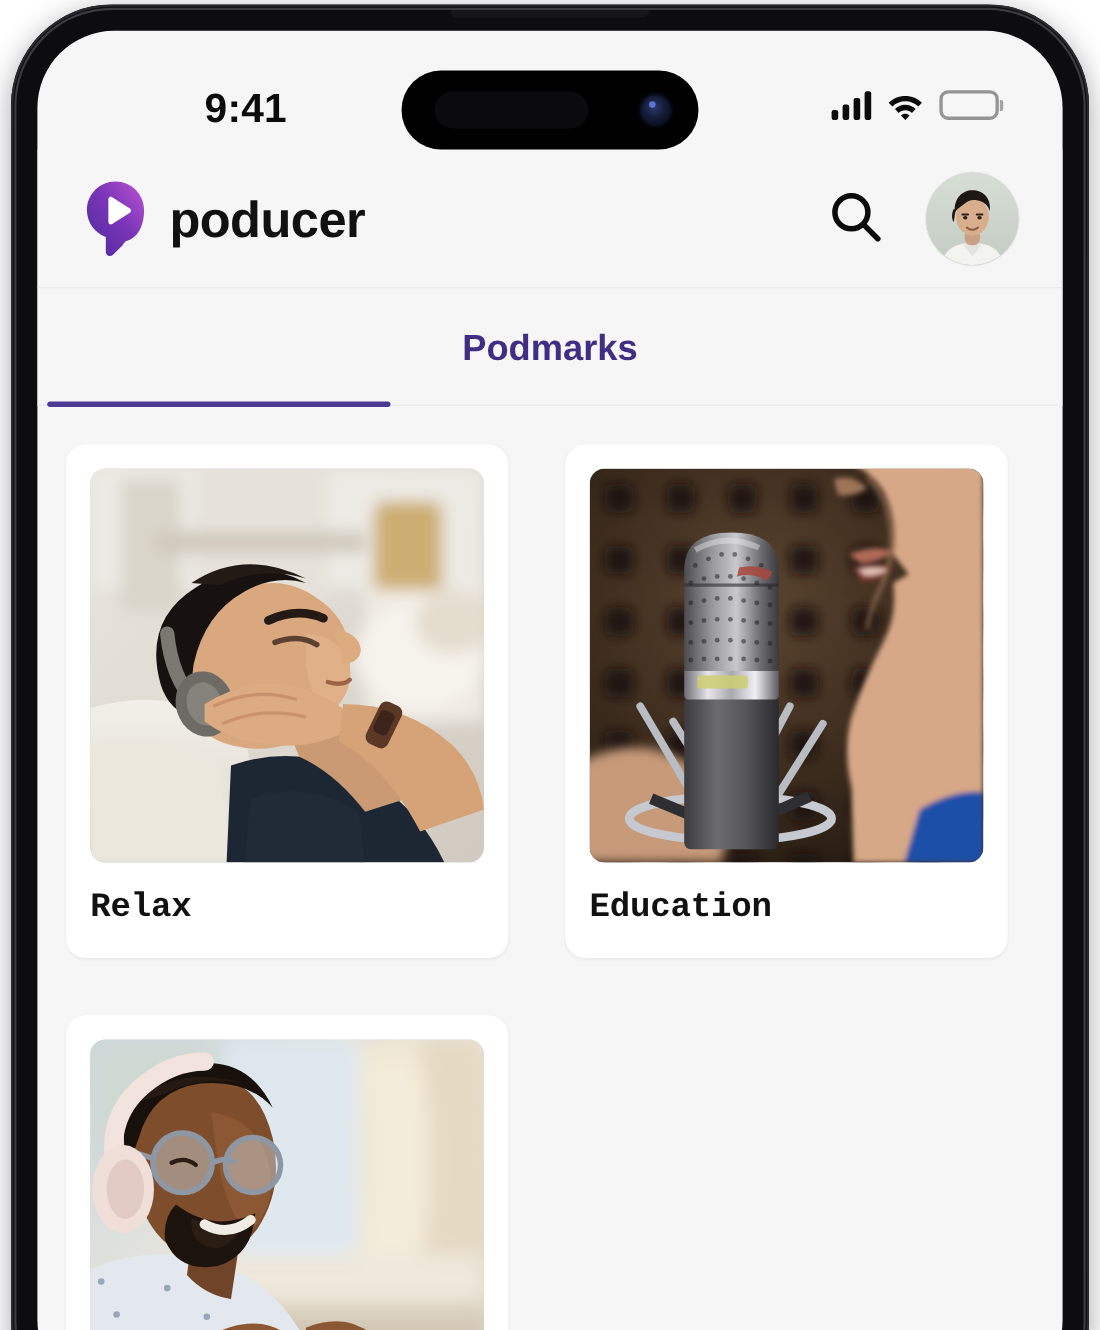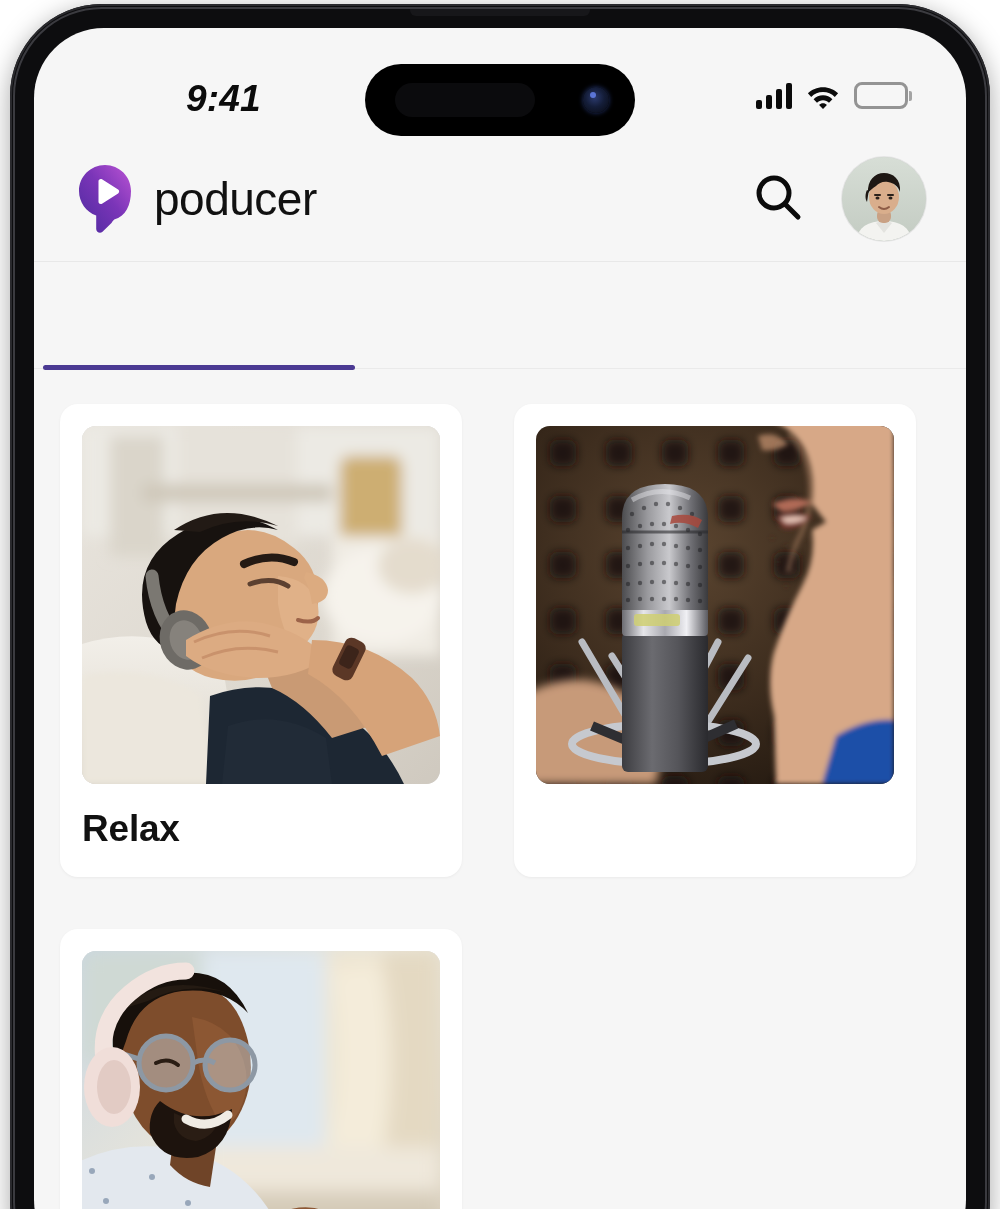--- a/index.html
+++ b/index.html
@@ -104,21 +104,20 @@
   }
 
   
   #status-bar {
     position: absolute;
     top: 0;
     left: 0;
     right: 0;
     height: 108px;
     z-index: 30;
-    font-style: italic;
   }
   #status-time {
     position: absolute;
     left: 152px;
     top: 50px;
     font-size: 37px;
     font-weight: 700;
     color: #0b0b0b;
     letter-spacing: .2px;
   }
@@ -168,21 +167,21 @@
     padding: 0 40px 0 38px;
     box-sizing: border-box;
     background: #f6f6f6;
     border-bottom: 1px solid #e8e8e8;
     z-index: 20;
   }
   #brand { display: flex; align-items: center; gap: 16px; }
   #brand-logo { width: 66px; height: 72px; display: block; }
   #brand-name {
     font-size: 46px;
-    font-weight: 400;
+    font-weight: 700;
     color: #111;
     letter-spacing: -0.5px;
     line-height: 1;
   }
   #header-actions {
     margin-left: auto;
     display: flex;
     align-items: center;
     gap: 36px;
   }
@@ -263,26 +262,27 @@
   }
   .card-thumb {
     width: 358px;
     height: 358px;
     border-radius: 14px;
     overflow: hidden;
     position: relative;
     background: #d8d8d8;
   }
   .card-title {
-    font-size: 37px;
+    font-size: 31px;
     font-weight: 700;
     color: #111;
     padding: 26px 0 30px 0;
     letter-spacing: -0.2px;
     line-height: 1;
+    font-family: Liberation Mono, monospace;
   }
   .card-thumb svg { display: block; width: 100%; height: 100%; }
 </style>
 </head>
 <body>
 
 <div id="phone-frame">
   <div id="frame-top-speaker"></div>
 
   <div id="screen">
@@ -372,20 +372,21 @@
               <ellipse cx="48.5" cy="41" rx="2" ry="1.6" fill="#2a211b"></ellipse>
 
               <path d="M37 50q5 4 10 0" stroke="#8d5c46" stroke-width="2" fill="none" stroke-linecap="round"></path>
             </g>
           </svg>
         </div>
       </div>
     </div>
 
     <div id="tab-bar">
+      <div class="tab active">Podmarks</div>
       <div id="tab-underline"></div>
     </div>
 
     <div id="content">
       <div id="card-grid">
 
         <div class="card">
           <div class="card-thumb">
             <svg viewBox="0 0 358 358" preserveAspectRatio="xMidYMid slice" aria-hidden="true">
               <defs>
@@ -591,20 +592,21 @@
                     <circle cx="164" cy="175" r="2.2"></circle>
                 </g>
               </g>
               <path d="M86 106 h86" stroke="#2b2b2e" stroke-width="3" opacity=".6"></path>
 
               <path d="M136 90 q18 -4 30 4 l-4 8 q-14 -8 -28 -4z" fill="#a8483c" opacity=".85"></path>
 
               <path d="M96 74 q28 -16 58 -2" stroke="#e9e9ee" stroke-width="5" fill="none" opacity=".45"></path>
             </svg>
           </div>
+          <div class="card-title">Education</div>
         </div>
 
         <div class="card">
           <div class="card-thumb">
             <svg viewBox="0 0 358 358" preserveAspectRatio="xMidYMid slice" aria-hidden="true">
               <defs>
                 <linearGradient id="t-bg" x1="0" y1="0" x2="1" y2="1">
                   <stop offset="0%" stop-color="#c9d6e2"></stop>
                   <stop offset="45%" stop-color="#eae6da"></stop>
                   <stop offset="100%" stop-color="#d8cdbb"></stop>

